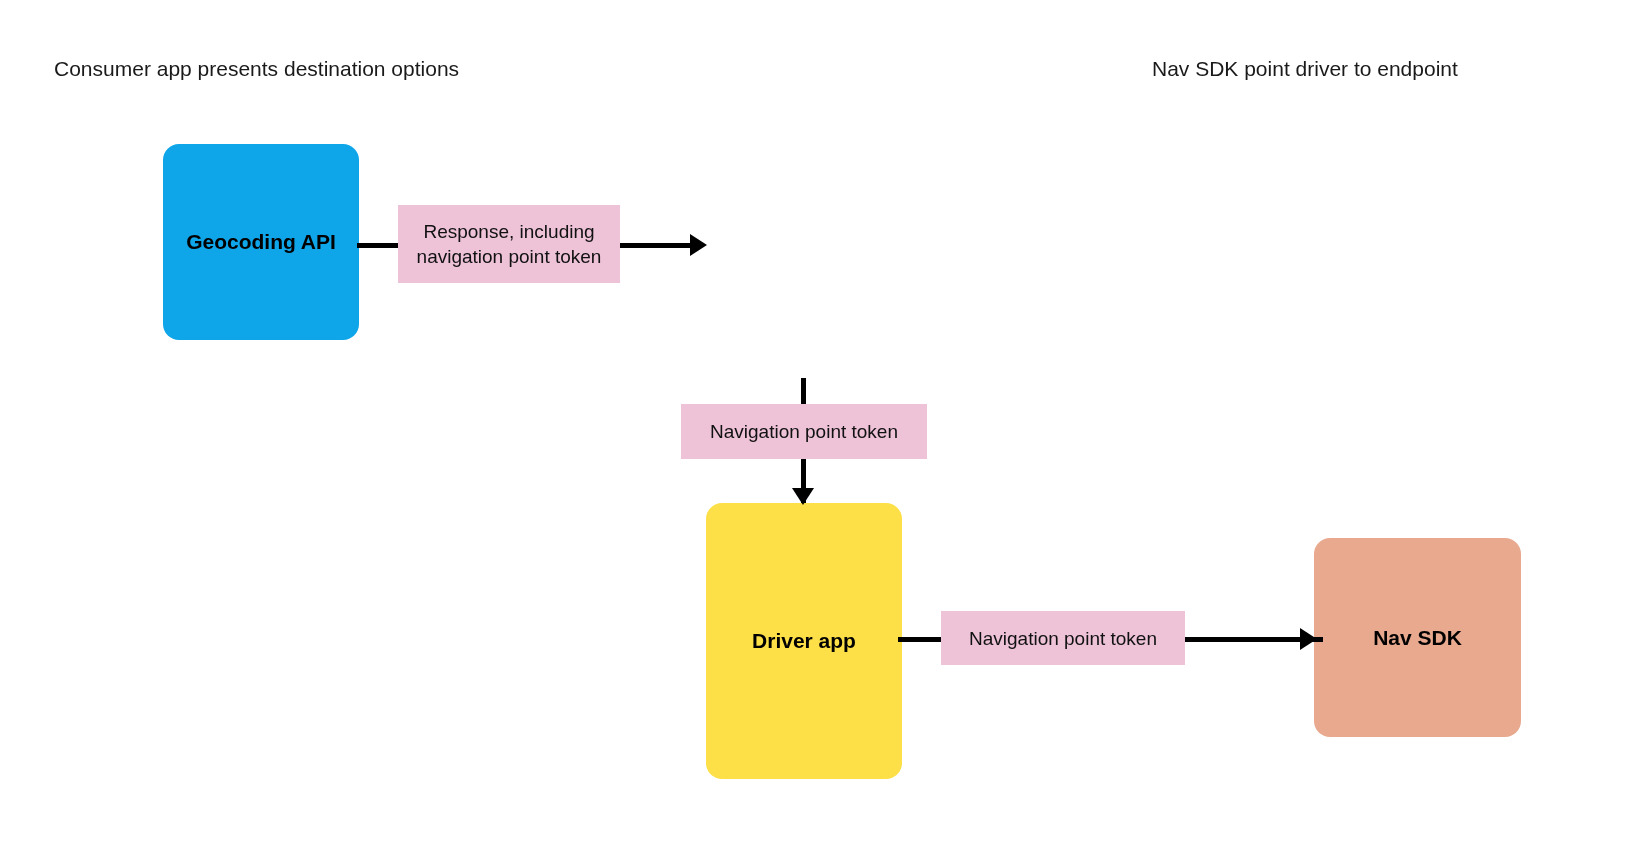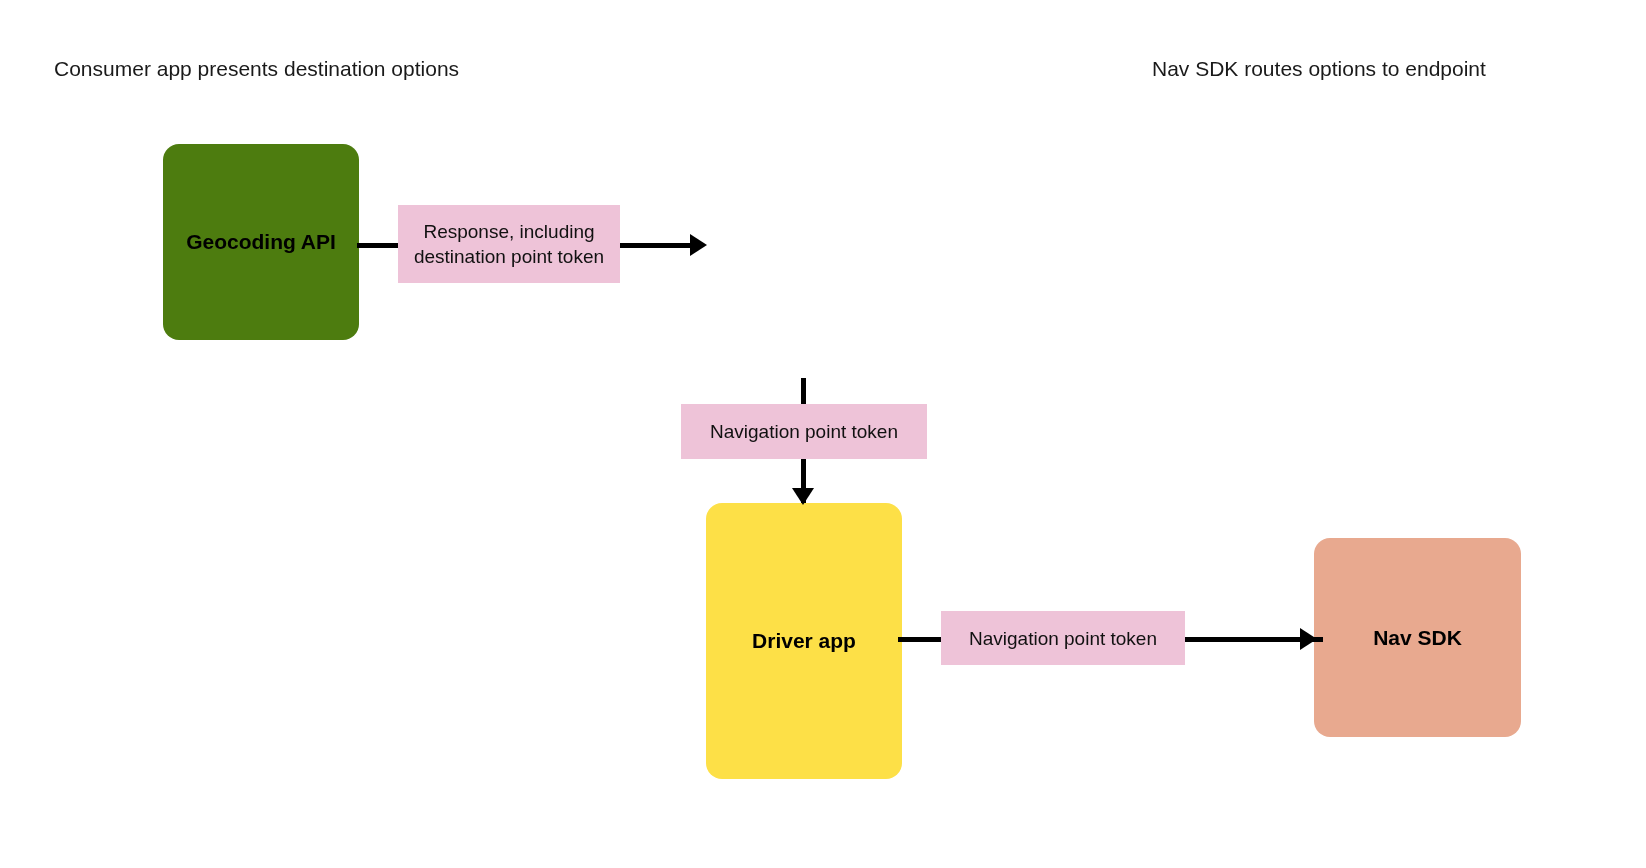--- a/index.html
+++ b/index.html
@@ -85,46 +85,46 @@
   }
 </style>
 </head>
 <body>
 
 <div id="canvas">
 
   <div class="col-header" style="left:54px; top:56px;">Consumer app presents destination options</div>
 
 
-  <div class="col-header" style="left:1152px; top:56px;">Nav SDK routes options to endpoint</div>
+  <div class="col-header" style="left:1152px; top:56px;">Nav SDK point driver to endpoint</div>
 
   <div class="conn h" style="left:357px; top:243px; width:340px;"></div>
   <div class="arrow-right" style="left:690px; top:234px;"></div>
 
   <div class="conn v" style="left:801px; top:378px; height:125px;"></div>
   <div class="arrow-down" style="left:792px; top:488px;"></div>
 
   <div class="conn h" style="left:898px; top:637px; width:425px;"></div>
   <div class="arrow-right" style="left:1300px; top:628px;"></div>
 
-  <div class="node" style="left:163px; top:144px; width:196px; height:196px; background:#4d7c0f;">
+  <div class="node" style="left:163px; top:144px; width:196px; height:196px; background:#0ea5e9;">
     <span class="node-label">Geocoding API</span>
   </div>
 
 
   <div class="node" style="left:706px; top:503px; width:196px; height:276px; background:#fde047;">
     <span class="node-label">Driver app</span>
   </div>
 
   <div class="node" style="left:1314px; top:538px; width:207px; height:199px; background:#e8a98f;">
     <span class="node-label">Nav SDK</span>
   </div>
 
   <div class="edge-label" style="left:398px; top:205px; width:222px; height:78px; background:#eec3d8;">
-    <span>Response, including destination point token</span>
+    <span>Response, including navigation point token</span>
   </div>
 
   <div class="edge-label" style="left:681px; top:404px; width:246px; height:55px; background:#eec3d8;">
     <span>Navigation point token</span>
   </div>
 
   <div class="edge-label" style="left:941px; top:611px; width:244px; height:54px; background:#eec3d8;">
     <span>Navigation point token</span>
   </div>
 

